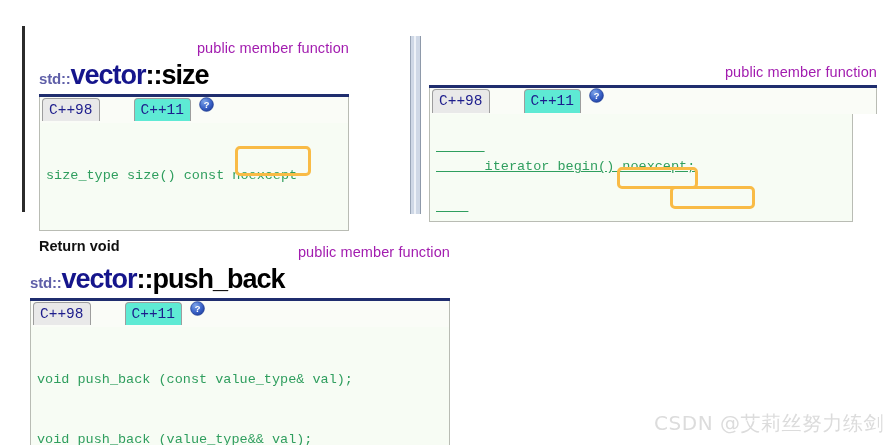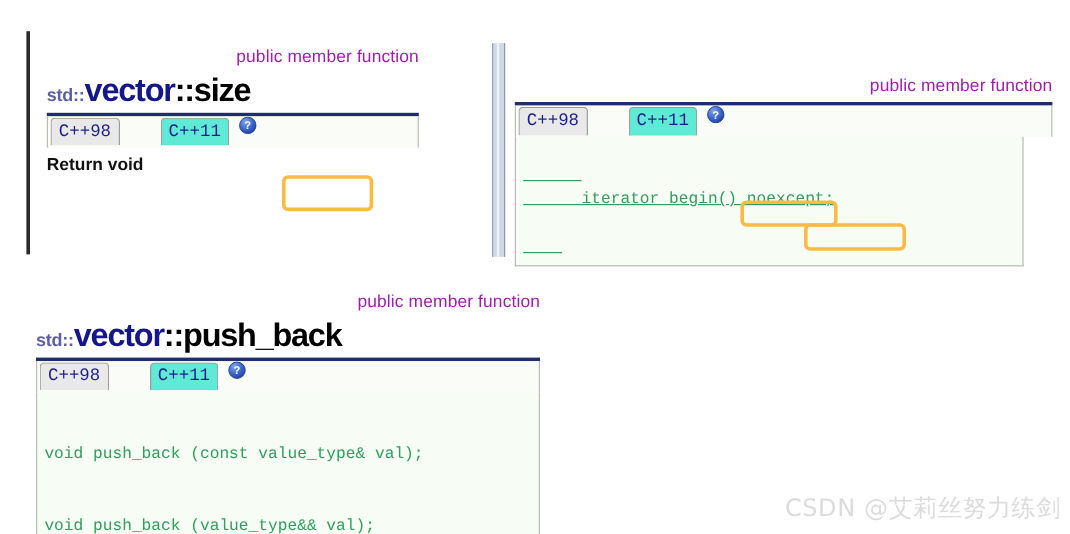--- a/index.html
+++ b/index.html
@@ -200,20 +200,23 @@
               <stop offset="60%" stop-color="#3b63c8"></stop>
               <stop offset="100%" stop-color="#1f3f9e"></stop>
             </radialGradient>
           </defs>
           <circle cx="8" cy="8" r="7.3" fill="url(#g1)" stroke="#1b3a92" stroke-width="0.8"></circle>
           <text x="8" y="11.6" font-family="Liberation Sans, sans-serif" font-size="10" font-weight="bold" fill="#ffffff" text-anchor="middle">?</text>
         </svg>
       </span>
     </div>
 
+    <div class="codeblock" style="width:310px;">
+      <div class="row">size_type size() const noexcept</div>
+    </div>
 
     <div class="desc">Return void</div>
   </div>
 
   <div class="hl" style="left:213px; top:120px; width:76px; height:30px;"></div>
 </div>
 
 <div class="panel" style="left:410px; top:36px; width:470px; height:178px;">
 
   <div class="rail-scroll"></div>

